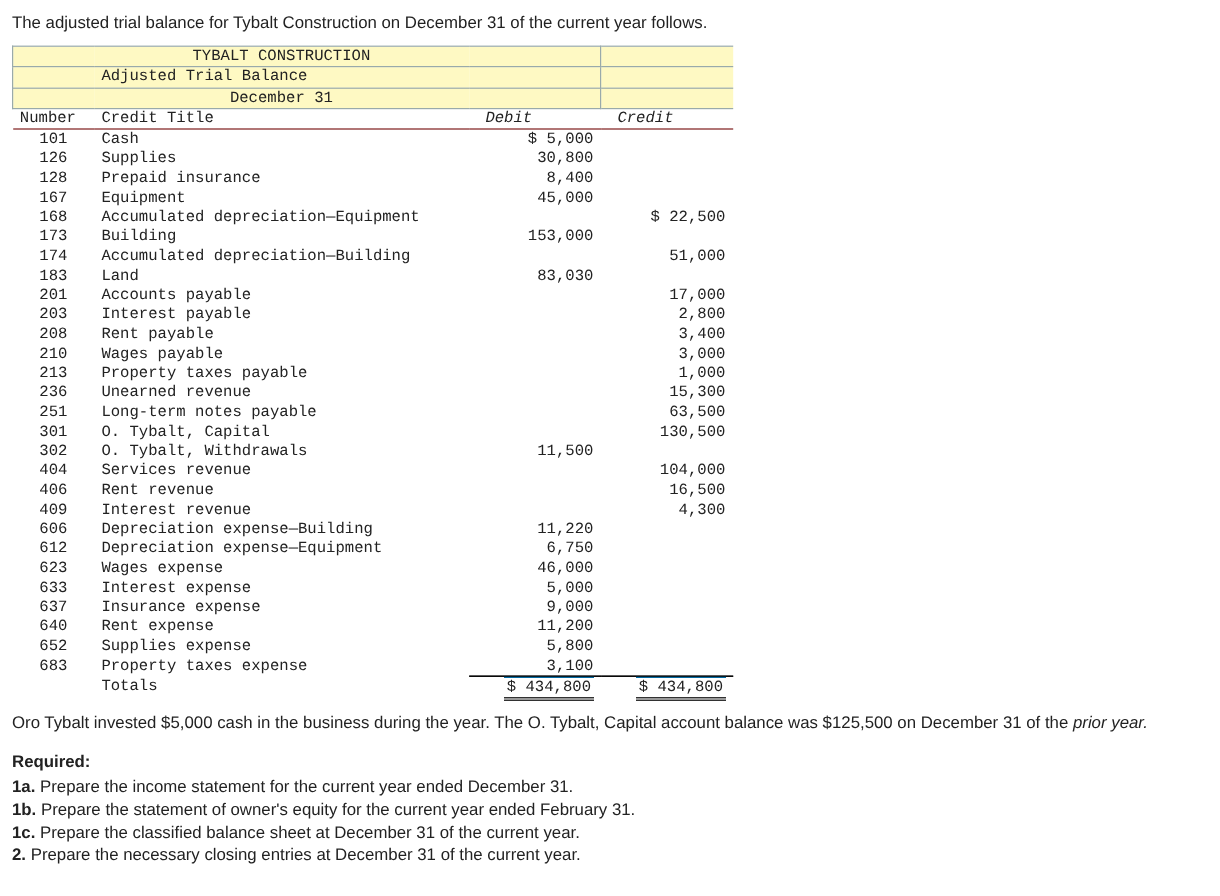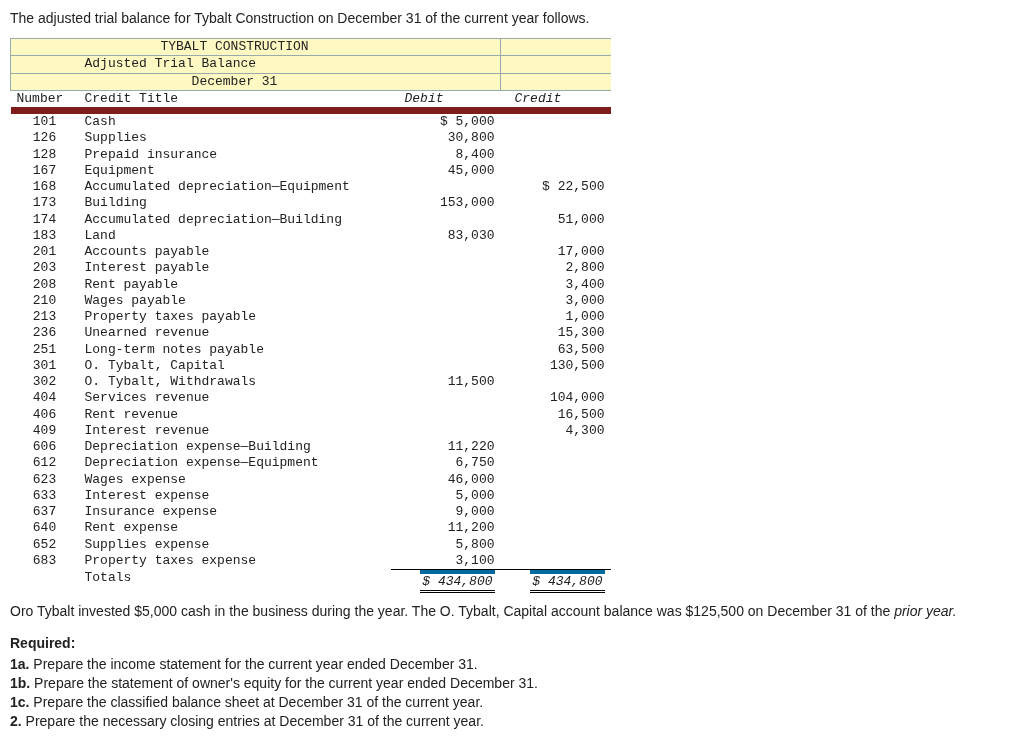--- a/index.html
+++ b/index.html
@@ -32,26 +32,26 @@
   .tb .amt  { text-align: right; width: 90px; }
   .hdr-block td {
     text-align: center;
     background: #fef9c3;
     border-top: 1px solid #9aa;
     border-bottom: 1px solid #9aa;
   }
   .hdr-block .hdr-left  { border-left: 1px solid #9aa; }
   .hdr-block .hdr-right { border-right: 1px solid #9aa; }
   .hdr-spacer { background: #fff; border: none; }
-  .col-hdr td { border-bottom: 7px solid #7f1d1d; }
+  .col-hdr td { border-bottom: 1px solid #7f1d1d; }
   .col-hdr .num   { text-align: left; }
   .col-hdr .title { text-align: left; }
   .col-hdr .amt   { text-align: left; padding-left: 14px; font-style: italic; }
   .underline1 { border-bottom: 1px solid #000; }
-  .totals .amt span { border-top: 4px solid #0369a1; border-bottom: 3px double #000; display: inline-block; padding: 0 2px; font-style: italic; }
+  .totals .amt span { border-top: 1px solid #0369a1; border-bottom: 3px double #000; display: inline-block; padding: 0 2px; }
   .notes { margin-top: 10px; }
   .italic { font-style: italic; }
   .req-h { font-weight: bold; margin-top: 16px; }
   .req-list { margin: 4px 0 0 0; }
   .req-list div { line-height: 1.35; }
   .req-list b { font-weight: bold; }
 </style>
 </head>
 <body>
 
@@ -93,16 +93,16 @@
 </tbody></table>
 </div>
 
 <p class="notes">
   <span>Oro Tybalt invested $5,000 cash in the business during the year. The O. Tybalt, Capital account balance was $125,500 on December 31 of the </span><span class="italic">prior year.</span>
 </p>
 
 <div class="req-h">Required:</div>
 <div class="req-list">
   <div><b>1a.</b><span> Prepare the income statement for the current year ended December 31.</span></div>
-  <div><b>1b.</b><span> Prepare the statement of owner's equity for the current year ended December 31.</span></div>
+  <div><b>1b.</b><span> Prepare the statement of owner's equity for the current year ended February 31.</span></div>
   <div><b>1c.</b><span> Prepare the classified balance sheet at December 31 of the current year.</span></div>
   <div><b>2.</b><span> Prepare the necessary closing entries at December 31 of the current year.</span></div>
 </div>
 
 </body></html>

